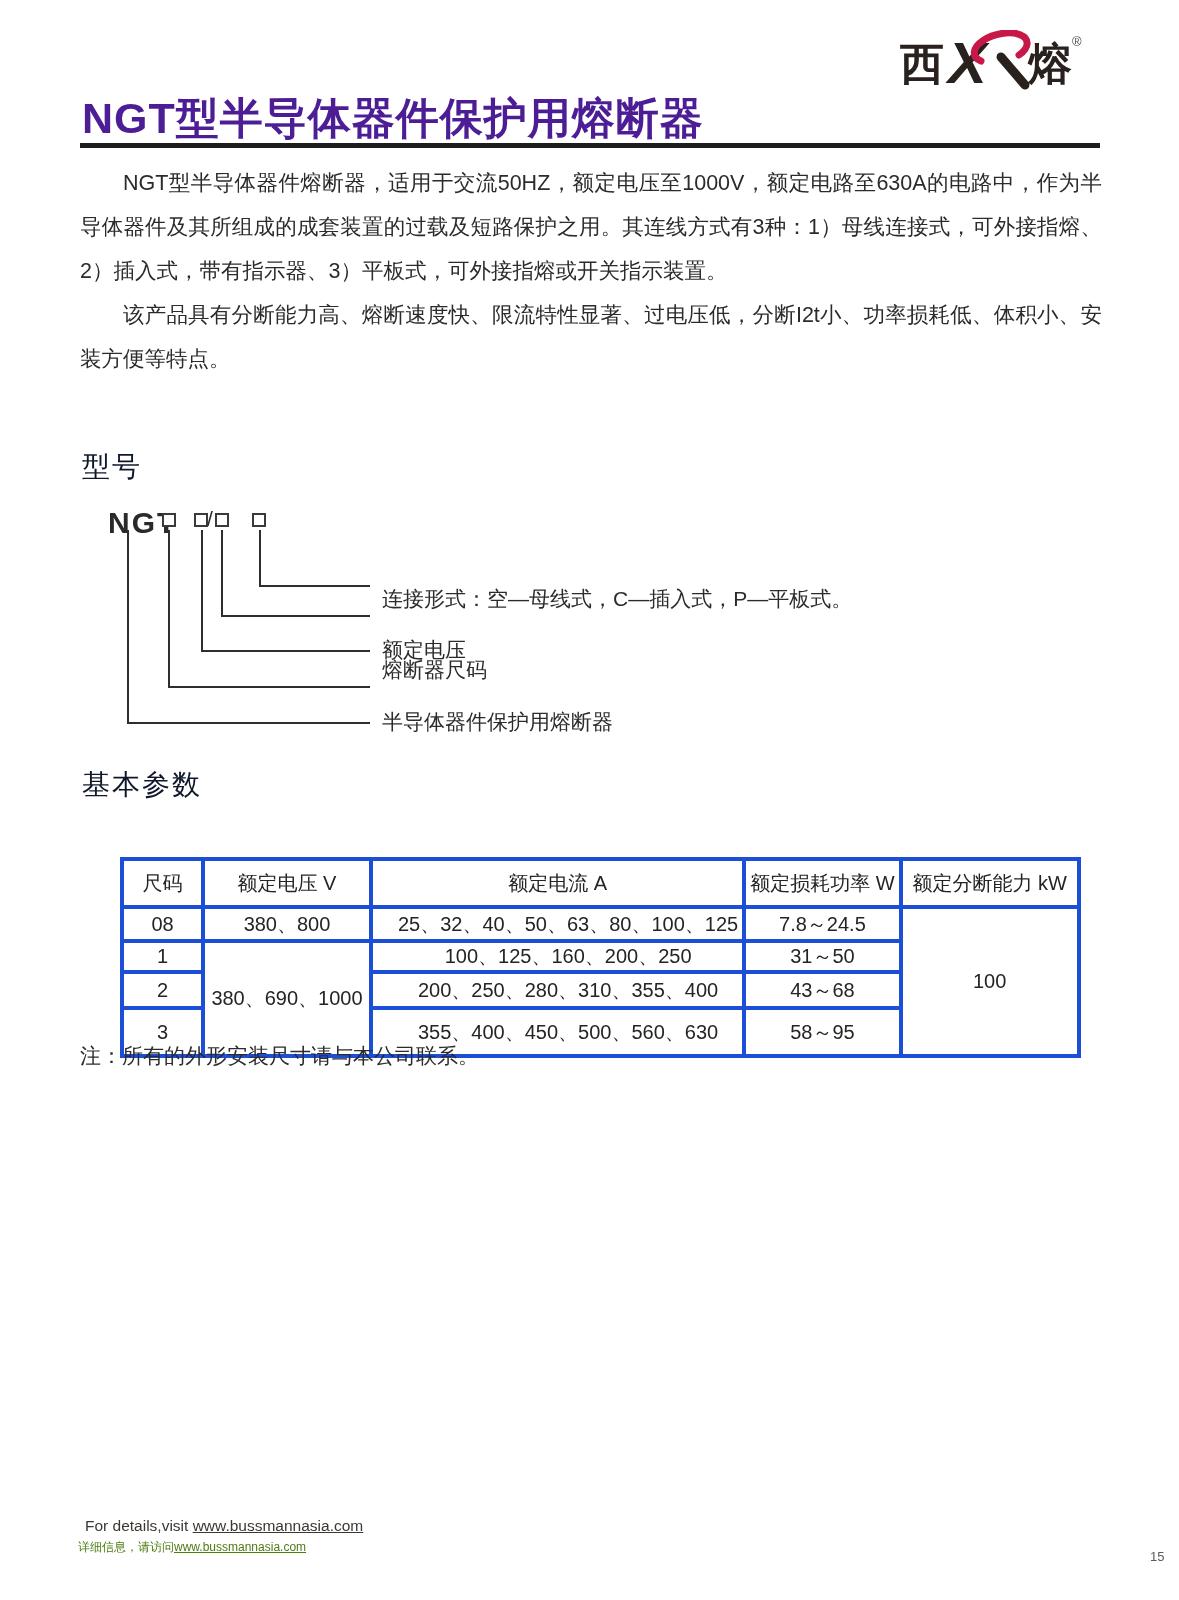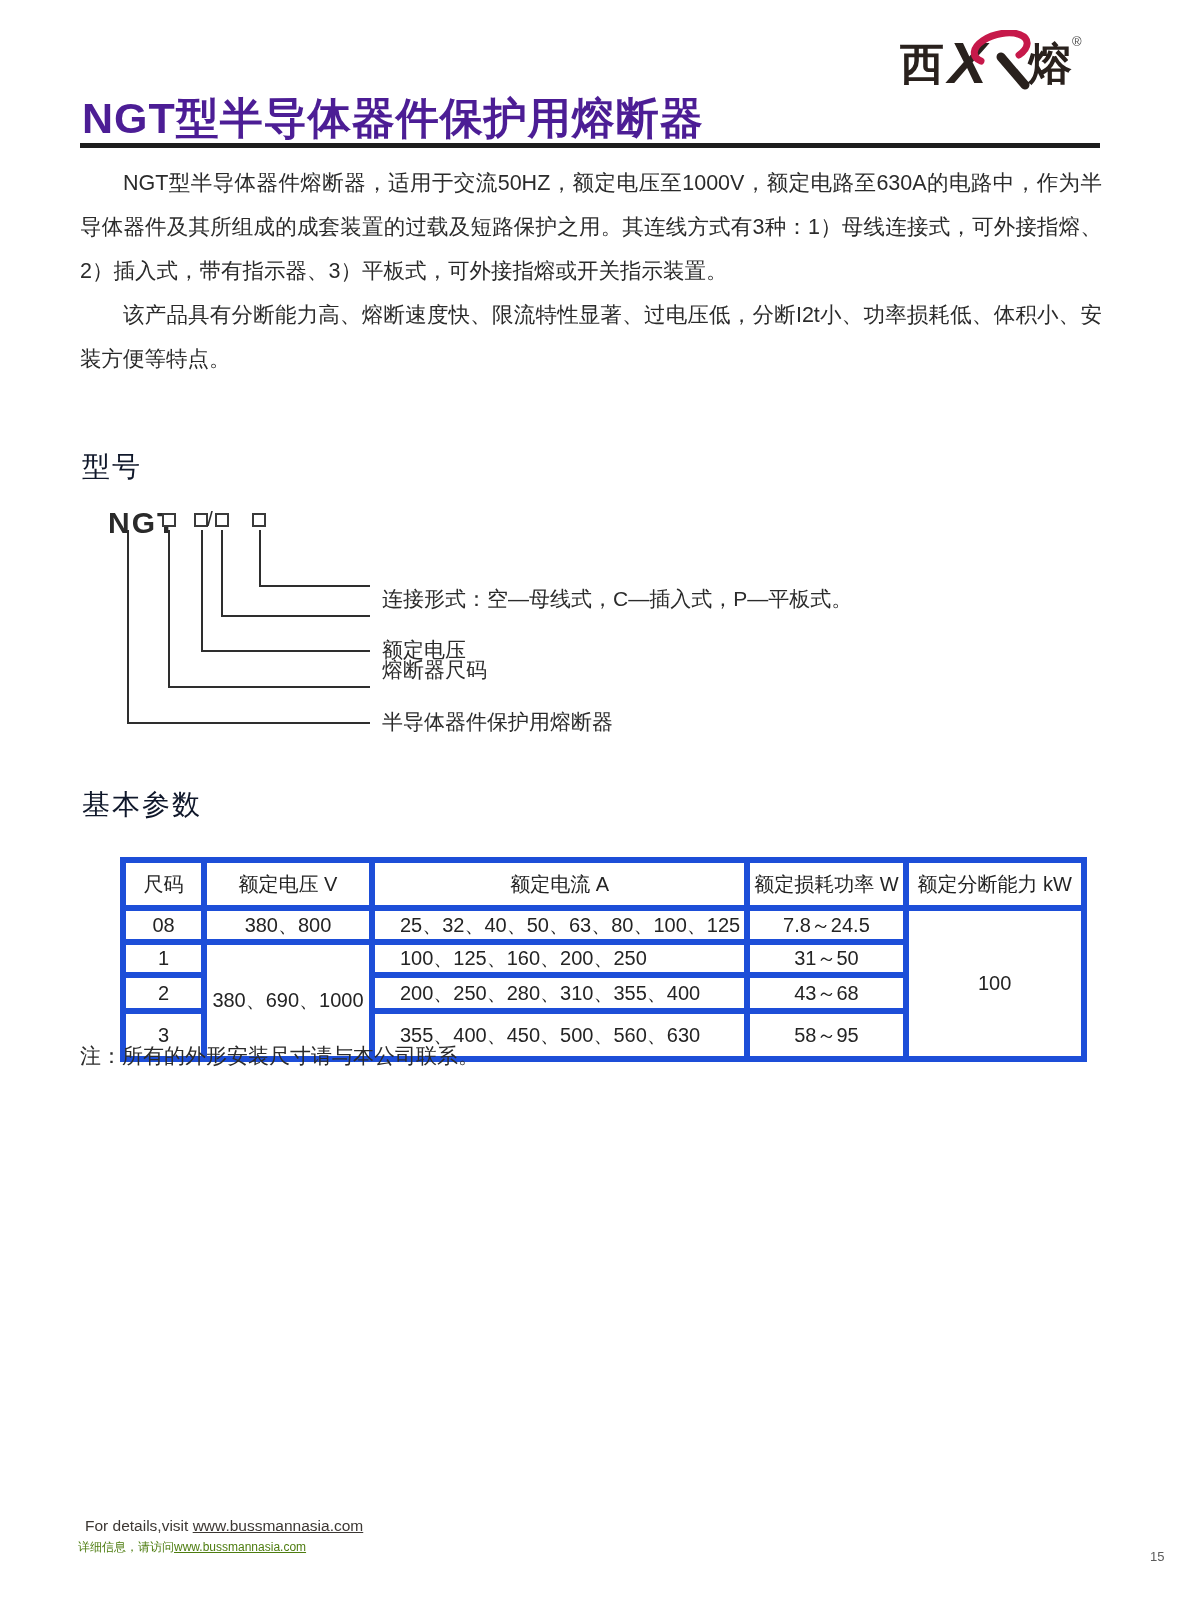--- a/index.html
+++ b/index.html
@@ -12,48 +12,48 @@
   .logo { position:absolute; top:30px; left:898px; width:190px; height:64px; }
   
   .title { position:absolute; top:90px; left:82px; font-size:43px; font-weight:700; letter-spacing:1px; color:#4c1d95; white-space:nowrap; }
   .title-rule { position:absolute; top:143px; left:80px; width:1020px; height:5px; background:#1d1d1d; }
   
   .intro { position:absolute; top:161px; left:80px; width:1022px; font-size:21.5px; line-height:44px; font-weight:500; text-align:justify; color:#2b2b2b; }
   .intro p { text-indent:2em; margin:0; }
   
   .sec-heading { position:absolute; left:82px; font-size:28px; font-weight:500; color:#0f172a; letter-spacing:2px; }
   .h-model { top:448px; }
-  .h-params { top:786px; }
+  .h-params { top:766px; }
   
   .diagram { position:absolute; top:500px; left:80px; width:960px; height:250px; }
   .code-prefix { position:absolute; left:28px; top:6px; font-size:30px; font-weight:700; letter-spacing:2px; color:#2a2a2a; }
   .code-box { position:absolute; top:13px; width:14px; height:14px; border:2px solid #3a3a3a; background:#fff; }
   .box1 { left:82px; } .box2 { left:114px; } .box3 { left:135px; } .box4 { left:172px; }
   .code-slash { position:absolute; left:127px; top:7px; font-size:21px; color:#2a2a2a; }
   .dv { position:absolute; width:2px; background:#2e2e2e; top:30px; }
   .dh { position:absolute; height:2px; background:#2e2e2e; }
   .v1 { left:47px;  height:194px; } .v2 { left:88px;  height:158px; }
   .v3 { left:121px; height:122px; } .v4 { left:141px; height:87px; }
   .v5 { left:179px; height:57px; }
   .hl1 { top:222px; left:47px;  width:243px; } .hl2 { top:186px; left:88px; width:202px; }
   .hl3 { top:150px; left:121px; width:169px; } .hl4 { top:115px; left:141px; width:149px; }
   .hl5 { top:85px;  left:179px; width:111px; }
   .dlabel { position:absolute; left:302px; font-size:21px; font-weight:500; color:#2b2b2b; white-space:nowrap; }
   .dl5 { top:85px; } .dl4 { top:101px; } .dl3 { top:136px; } .dl2 { top:156px; } .dl1 { top:208px; }
   
   .params-table { position:absolute; top:857px; left:120px; border-collapse:collapse; table-layout:fixed; }
   .params-table th, .params-table td {
-    border:6px solid #1d4ed8; font-size:20px; font-weight:500; color:#242424;
+    border:4px solid #1d4ed8; font-size:20px; font-weight:500; color:#242424;
     text-align:center; vertical-align:middle; padding:0 4px; white-space:nowrap;
   }
   .params-table th { height:48px; font-weight:500; }
   .c-size { width:81px; } .c-volt { width:168px; } .c-curr { width:351px; }
   .c-pow { width:153px; } .c-brk { width:178px; }
   .r1 td { height:34px; } .r2 td { height:30px; } .r3 td { height:36px; } .r4 td { height:48px; }
-  td.cell-current { text-align:left; padding-left:25px; }
+  td.cell-current { text-align:center; padding-left:25px; }
   
   .note { position:absolute; top:1042px; left:80px; font-size:21px; font-weight:500; color:#2b2b2b; }
   
   .footer-en { position:absolute; left:85px; top:1517px; font-size:15.5px; color:#3c3733; }
   .footer-cn { position:absolute; left:78px; top:1539px; font-size:12px; color:#4d7c0f; }
   .footer-url { text-decoration:underline; }
   .page-num { position:absolute; left:1150px; top:1549px; font-size:13px; color:#5b5b5b; }
 </style>
 </head>
 <body>

